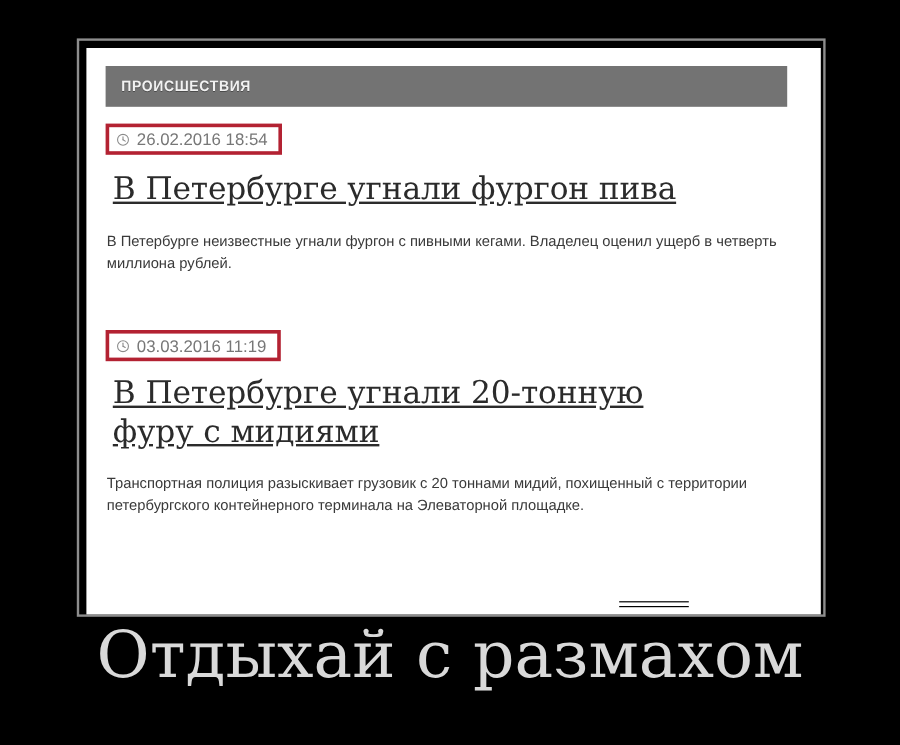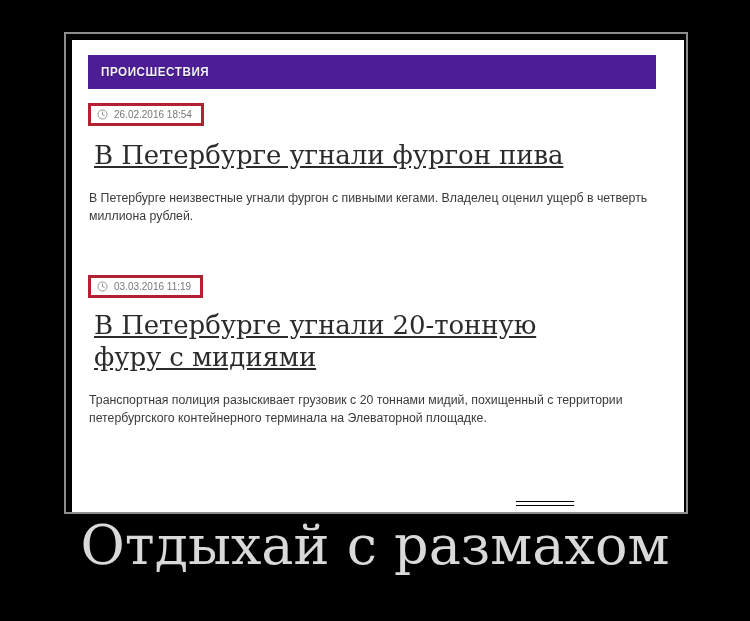--- a/index.html
+++ b/index.html
@@ -45,21 +45,21 @@
     overflow: hidden;
   }
 
   
   #section-bar {
     position: absolute;
     left: 16px;
     top: 15px;
     width: 568px;
     height: 34px;
-    background: #4c1d95;
+    background: #737373;
     display: flex;
     align-items: center;
   }
   #section-bar .label {
     color: #f2f2f2;
     font-size: 12.5px;
     font-weight: bold;
     letter-spacing: 0.6px;
     padding-left: 14px;
     font-family: "Liberation Sans", sans-serif;
@@ -87,21 +87,21 @@
     box-sizing: border-box;
   }
   .time-badge .clock-icon {
     width: 11px;
     height: 11px;
     margin-right: 6px;
     flex: 0 0 auto;
     display: block;
   }
   .time-badge .time-text {
-    font-size: 10px;
+    font-size: 14px;
     color: #777777;
     font-family: "Liberation Sans", sans-serif;
     line-height: 1;
     white-space: nowrap;
   }
 
   
   .headline {
     font-family: "DejaVu Serif", "Liberation Serif", serif;
     color: #2b2b2b;

